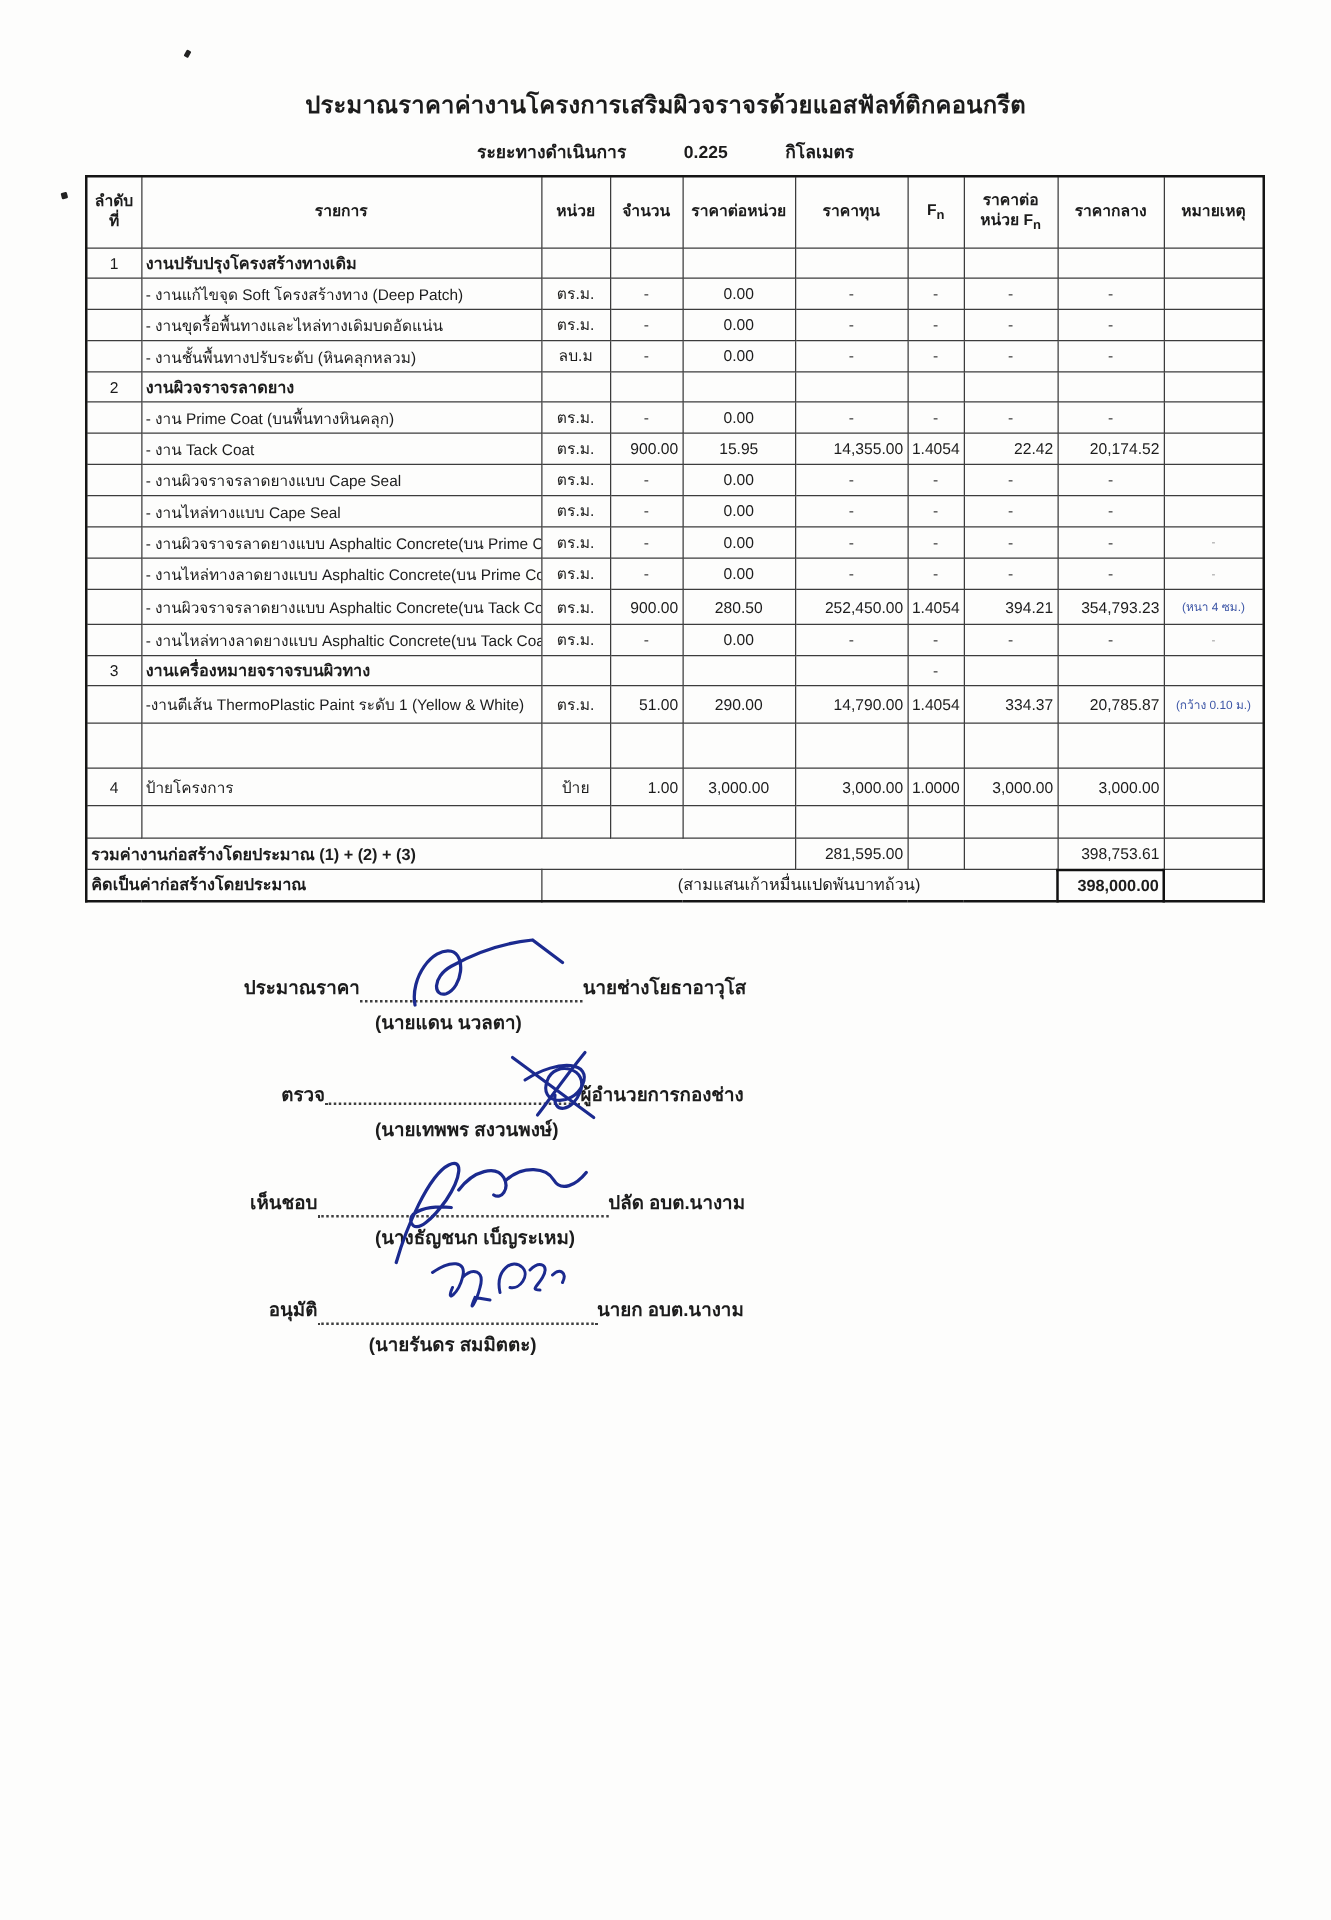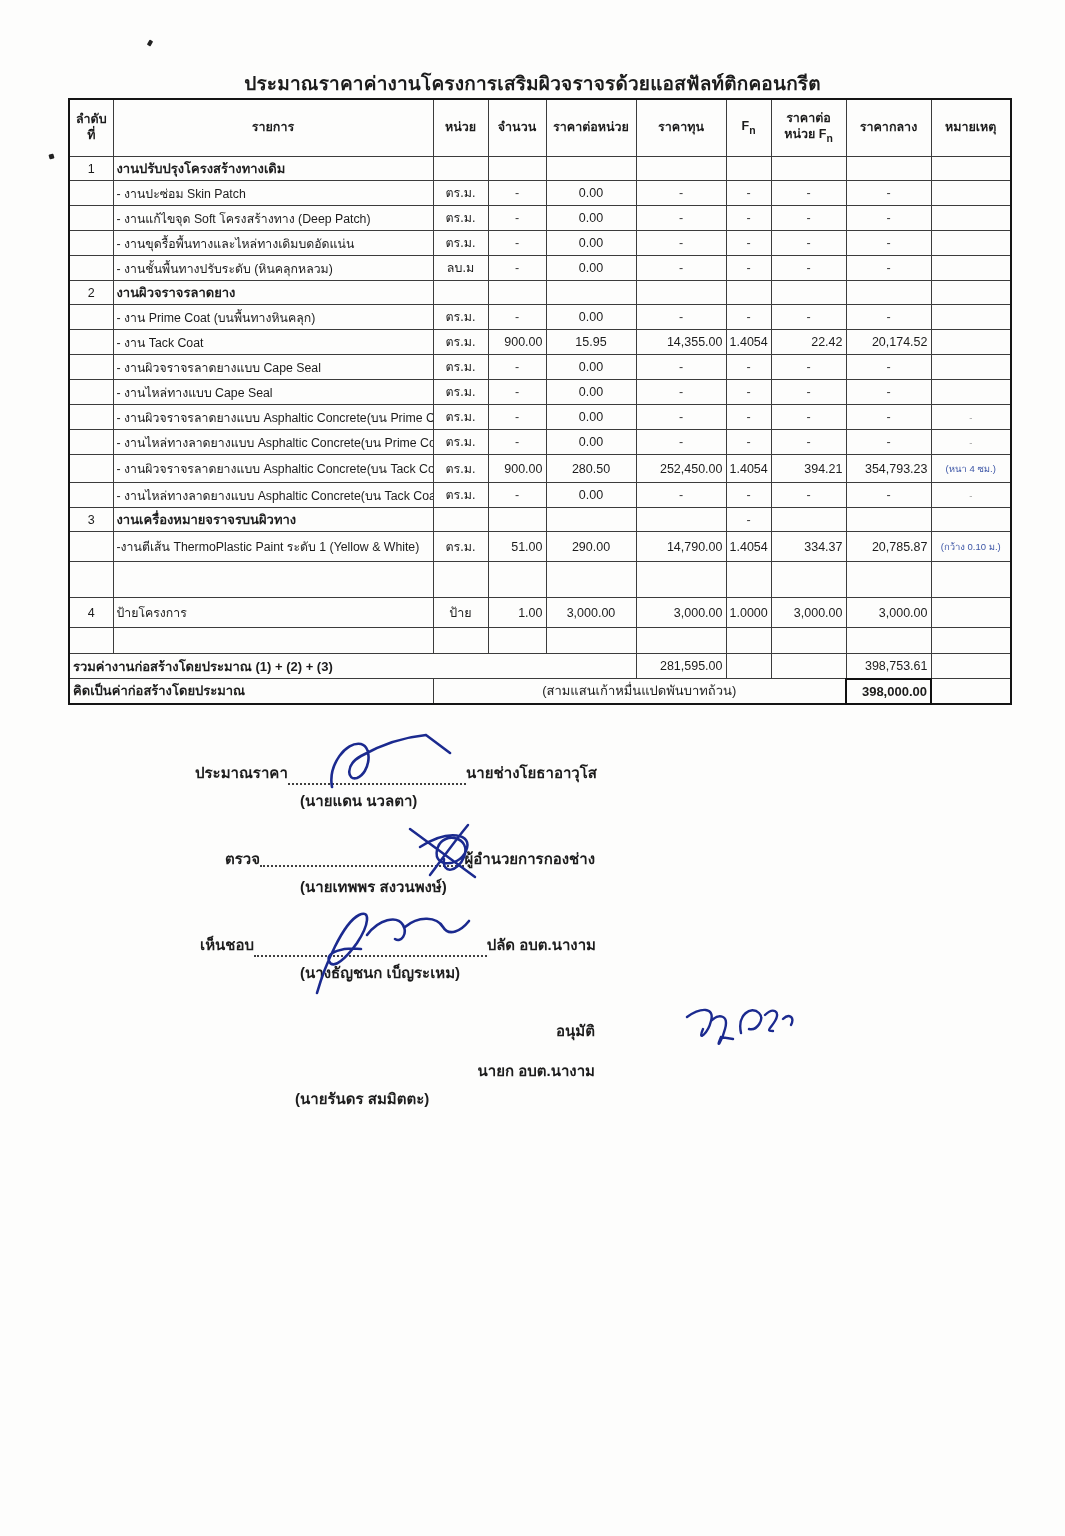--- a/index.html
+++ b/index.html
@@ -85,32 +85,35 @@
   .ink{position:absolute;pointer-events:none;}
   .sig-block:nth-of-type(1) .sig-line{margin-left:195px;width:402px;}
   .sig-block:nth-of-type(1) .sig-name{margin-left:300px;}
   .sig-block:nth-of-type(1) .ink{left:30px;bottom:-10px;}
   .sig-block:nth-of-type(2) .sig-line{margin-left:225px;width:370px;align-items:center;}
   .sig-block:nth-of-type(2) .sig-name{margin-left:300px;}
   .sig-block:nth-of-type(2) .ink{left:130px;bottom:-22px;}
   .sig-block:nth-of-type(3) .sig-line{margin-left:200px;width:396px;}
   .sig-block:nth-of-type(3) .sig-name{margin-left:300px;}
   .sig-block:nth-of-type(3) .ink{left:55px;bottom:-46px;}
-  .sig-block:nth-of-type(4) .sig-line{margin-left:215px;width:380px;flex-direction:column;}
+  .sig-block:nth-of-type(4) .sig-line{margin-left:215px;width:380px;}
   .sig-block:nth-of-type(4) .sig-name{margin-left:295px;}
   .sig-block:nth-of-type(4) .ink{left:80px;bottom:-8px;}
 </style>
 </head>
 <body>
 
 <div class="speck" id="speck1"></div>
 <div class="speck" id="speck2"></div>
 
 <div class="titles">
   <div class="doc-title">ประมาณราคาค่างานโครงการเสริมผิวจราจรด้วยแอสฟัลท์ติกคอนกรีต</div>
+  <div class="doc-distance">
+    <span>ระยะทางดำเนินการ</span><span class="gap"></span><span>0.225</span><span class="gap"></span><span>กิโลเมตร</span>
+  </div>
 </div>
 
 <table class="est">
   <colgroup>
     <col style="width:44px">
       <col style="width:320px">
       <col style="width:55px">
       <col style="width:58px">
       <col style="width:90px">
     <col style="width:90px">
@@ -141,32 +144,20 @@
         <td class="col-qty"></td>
         <td class="col-up"></td>
         <td class="col-cost"></td>
         <td class="col-f"></td>
         <td class="col-upf"></td>
         <td class="col-mid"></td>
         <td class="col-remark"></td>
       </tr>
       <tr>
         <td class="col-no"></td>
-        <td class="col-item">- งานปะซ่อม Skin Patch</td>
-        <td class="col-unit">ตร.ม.</td>
-        <td class="col-qty dash">-</td>
-        <td class="col-up">0.00</td>
-        <td class="col-cost dash">-</td>
-        <td class="col-f dash">-</td>
-        <td class="col-upf dash">-</td>
-        <td class="col-mid dash">-</td>
-        <td class="col-remark"></td>
-      </tr>
-      <tr>
-        <td class="col-no"></td>
         <td class="col-item">- งานแก้ไขจุด Soft โครงสร้างทาง (Deep Patch)</td>
         <td class="col-unit">ตร.ม.</td>
         <td class="col-qty dash">-</td>
         <td class="col-up">0.00</td>
         <td class="col-cost dash">-</td>
         <td class="col-f dash">-</td>
         <td class="col-upf dash">-</td>
         <td class="col-mid dash">-</td>
         <td class="col-remark"></td>
       </tr>

